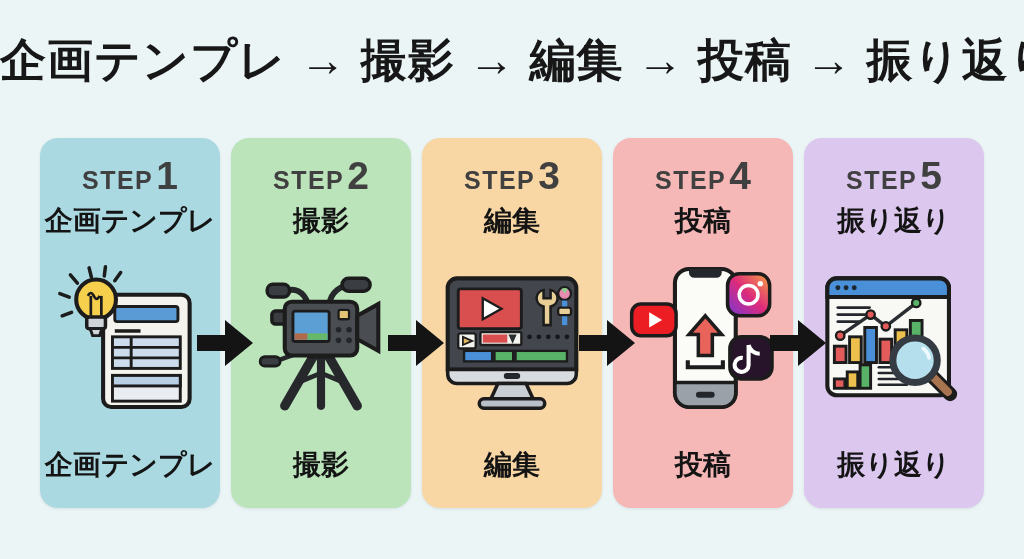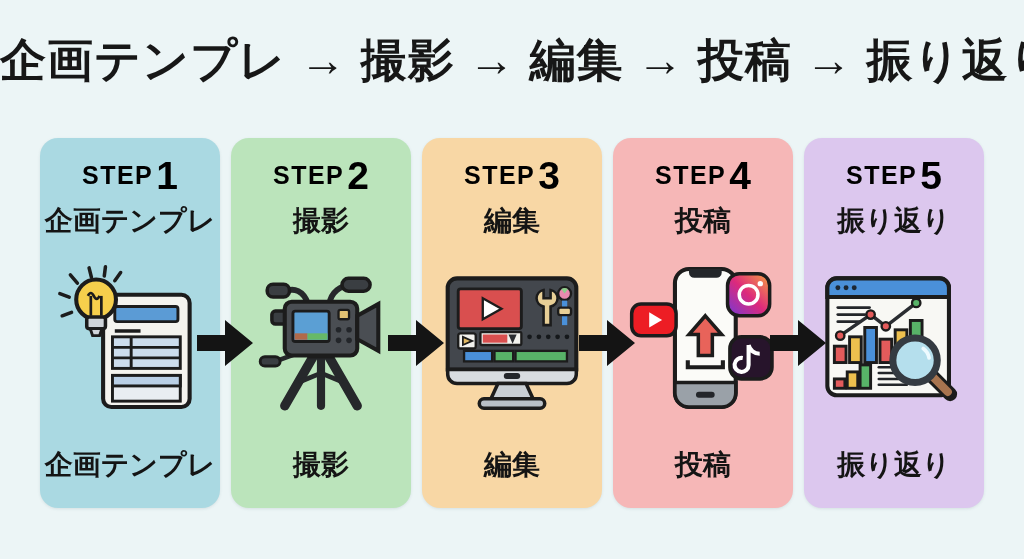--- a/index.html
+++ b/index.html
@@ -22,21 +22,21 @@
     position:absolute; left:40px; top:138px;
     width:944px; height:370px;
     display:flex; gap:11px;
   }
   .step-card {
     flex:1; border-radius:18px;
     display:flex; flex-direction:column; align-items:center;
     padding:16px 4px 24px;
     box-shadow:0 1px 3px rgba(60,90,100,0.12);
   }
-  .step-header { display:flex; align-items:center; gap:3px; color:#000000; margin-top:2px; }
+  .step-header { display:flex; align-items:flex-end; gap:3px; color:#404040; margin-top:2px; }
   .step-word   { font-size:25px; font-weight:800; letter-spacing:1.5px; }
   .step-number { font-size:39px; font-weight:800; line-height:1; }
   .step-name {
     font-size:28px; font-weight:800; color:#141414;
     margin-top:7px; white-space:nowrap;
   }
   .step-icon {
     width:158px; height:168px; margin-top:14px;
     display:flex; align-items:center; justify-content:center;
   }

